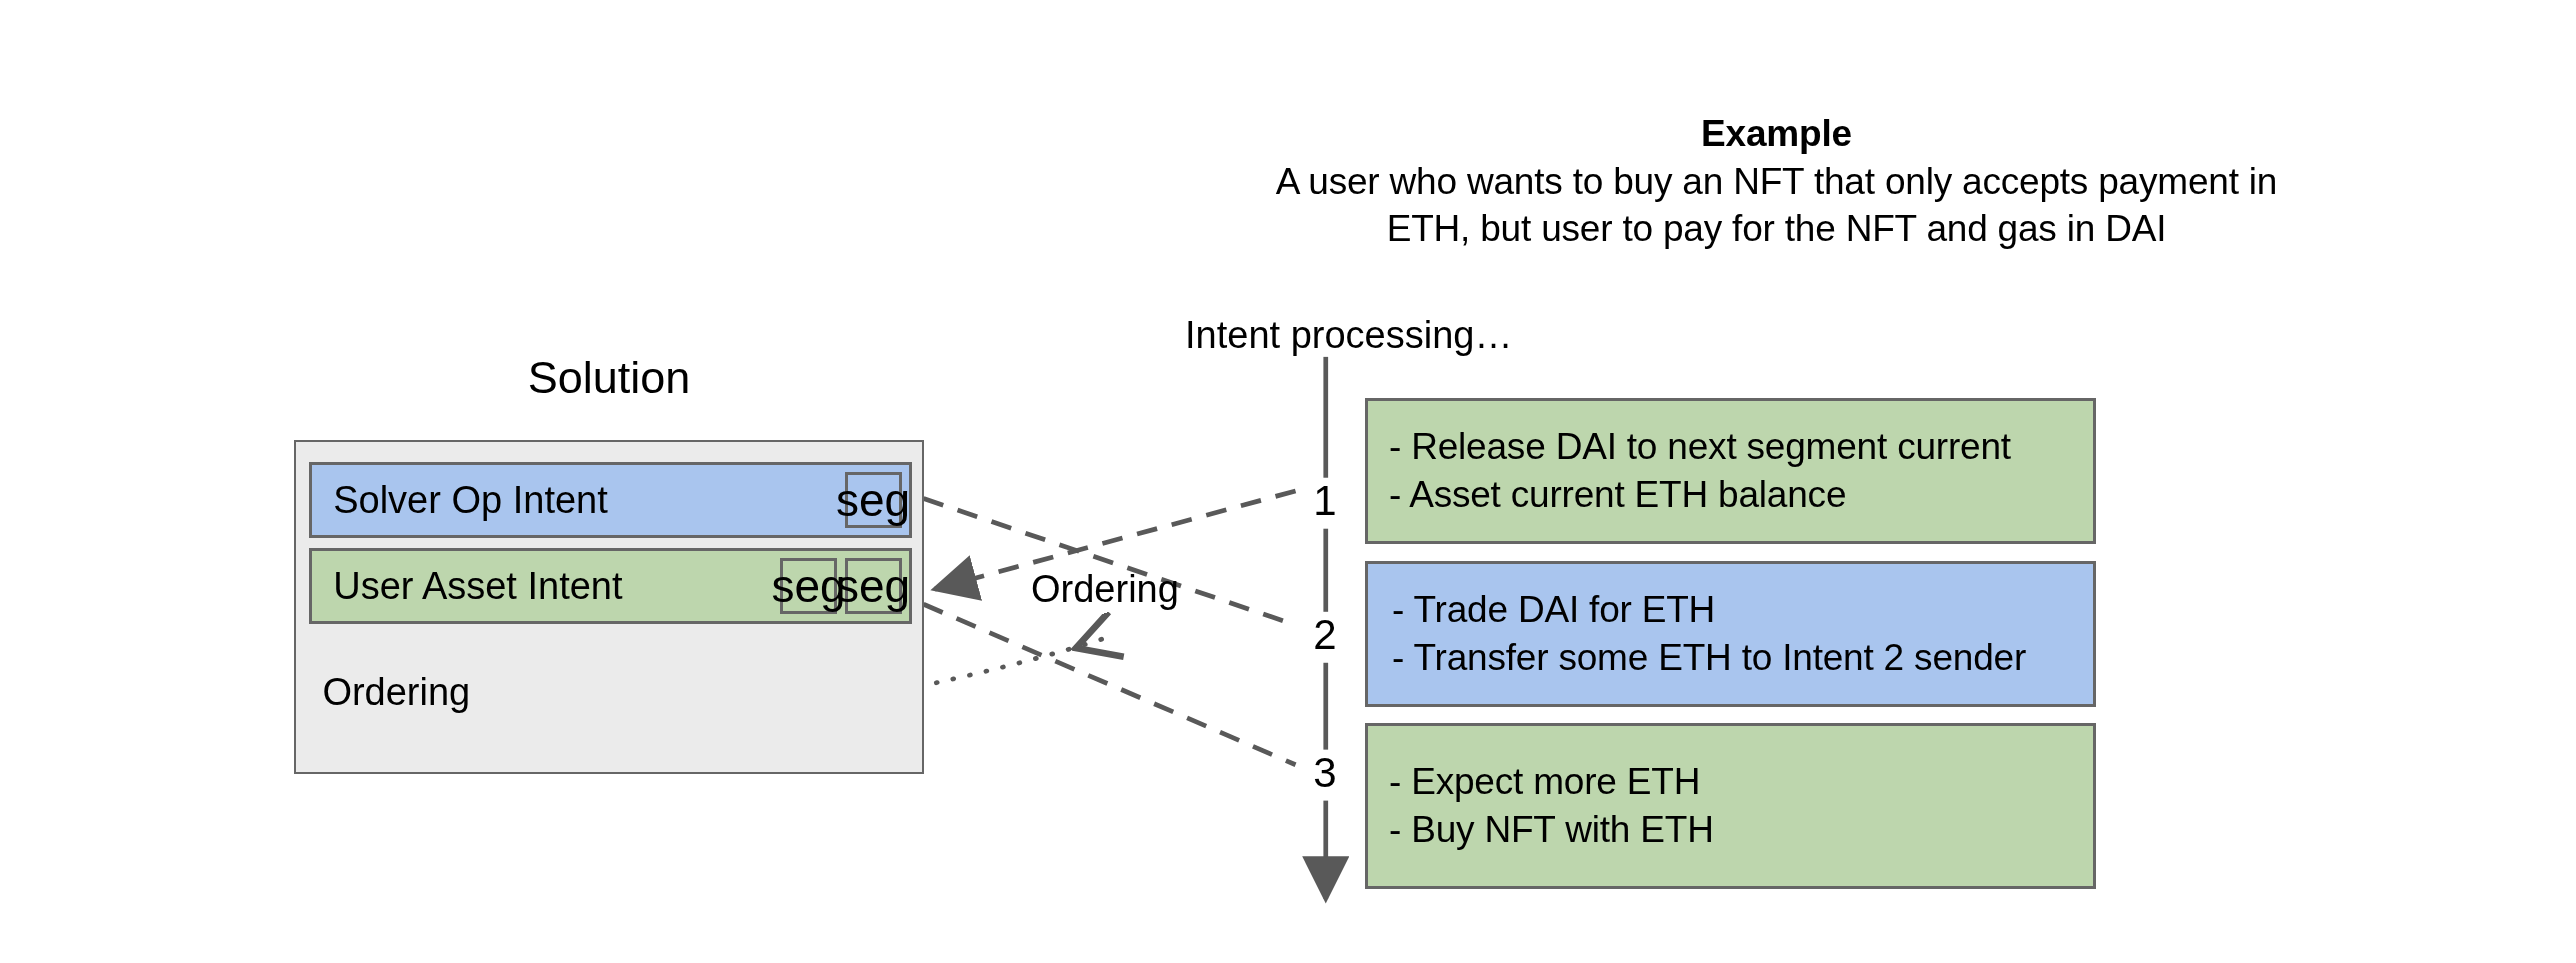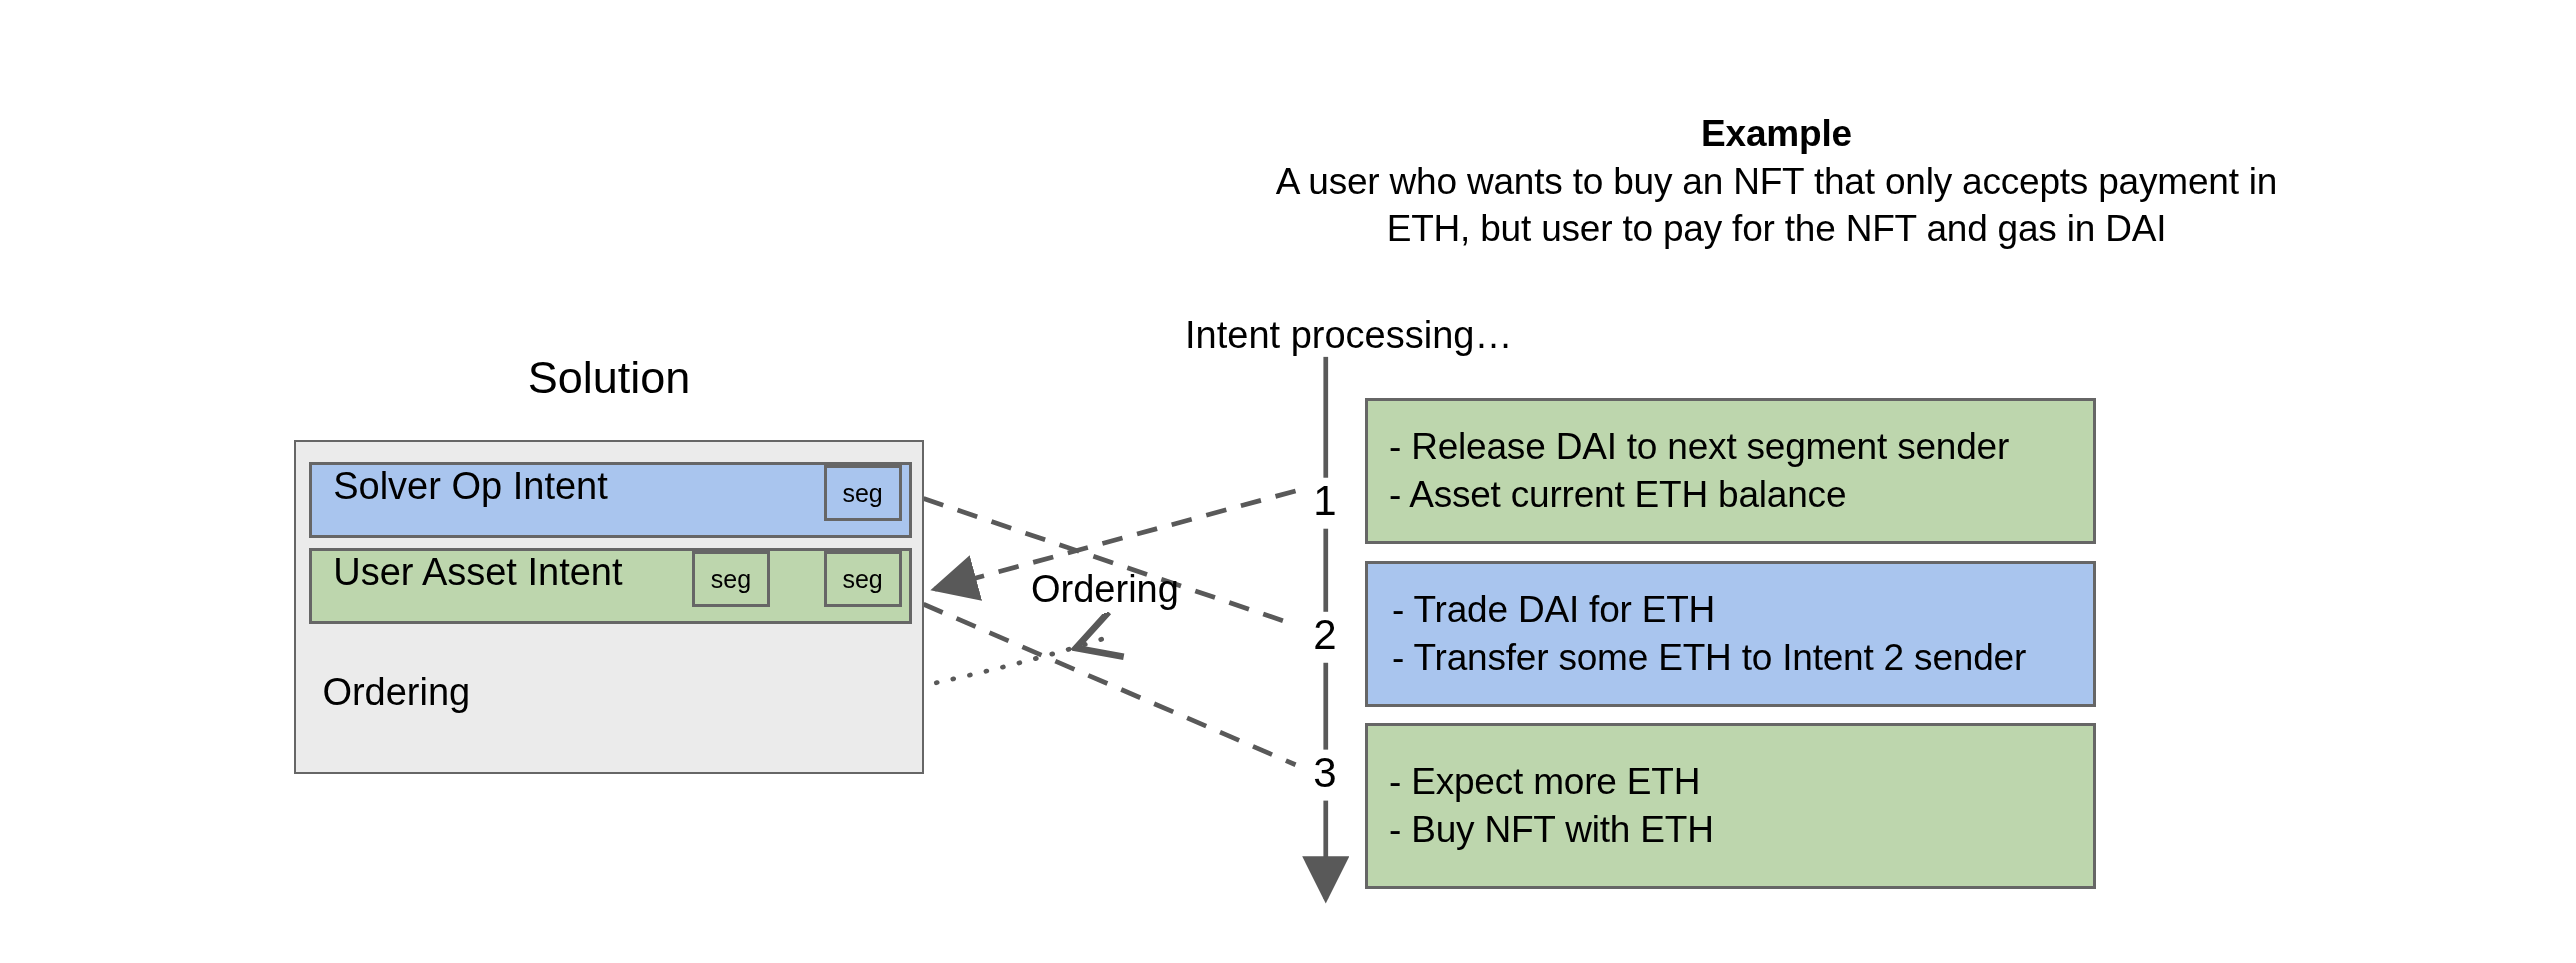--- a/index.html
+++ b/index.html
@@ -70,46 +70,46 @@
     box-sizing: border-box;
   }
   .intent-row {
     position: absolute;
     left: 13.2px;
     height: 76px;
     width: 603px;
     box-sizing: border-box;
     border: 3.8px solid #666666;
     display: flex;
-    gap: 46px;
+    align-items: center;
   }
   #intent-solver {
     top: 20px;
     background: #a9c5ee;
   }
   #intent-user {
     top: 106px;
     background: #bdd6ad;
   }
   .intent-label {
     font-size: 38px;
     margin-left: 21px;
     white-space: nowrap;
     flex: 1 1 auto;
   }
   .seg-box {
-    width: 78px;
+    width: 57px;
     height: 56px;
     box-sizing: border-box;
     border: 3.8px solid #666666;
     background: transparent;
     display: flex;
     align-items: center;
     justify-content: center;
-    font-size: 25px;
+    font-size: 46px;
     margin-right: 7.6px;
     flex: 0 0 auto;
   }
   #ordering-inner {
     position: absolute;
     left: 26.4px;
     top: 229px;
     font-size: 38px;
   }
 
@@ -225,21 +225,21 @@
 
   <div id="ordering-middle">Ordering</div>
 
   <div id="intent-processing">Intent processing…</div>
 
   <div class="step-number" id="step-number-1">1</div>
   <div class="step-number" id="step-number-2">2</div>
   <div class="step-number" id="step-number-3">3</div>
 
   <div class="step-box" id="step-box-1">
-    <div class="step-line">- Release DAI to next segment sender</div>
+    <div class="step-line">- Release DAI to next segment current</div>
     <div class="step-line">- Asset current ETH balance</div>
   </div>
 
   <div class="step-box" id="step-box-2">
     <div class="step-line">- Trade DAI for ETH</div>
     <div class="step-line">- Transfer some ETH to Intent 2 sender</div>
   </div>
 
   <div class="step-box" id="step-box-3">
     <div class="step-line">- Expect more ETH</div>

